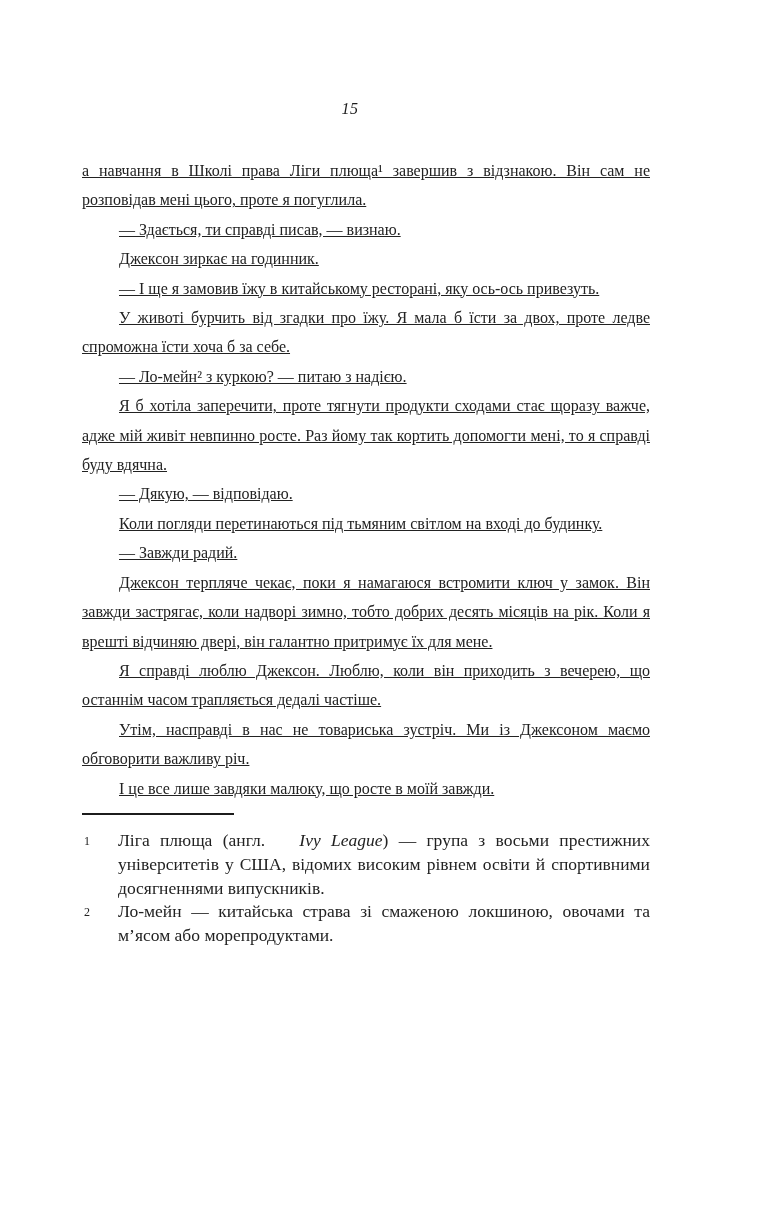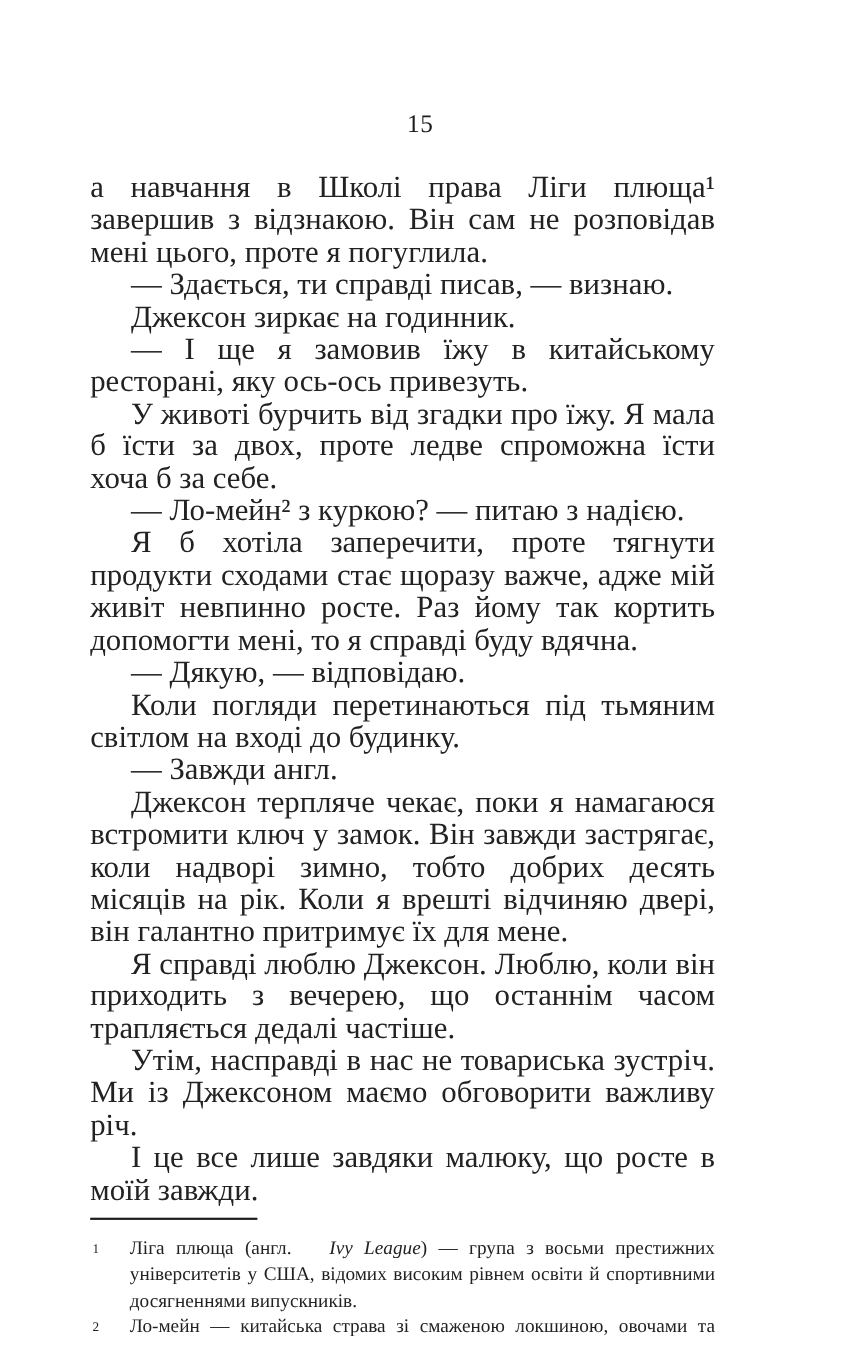--- a/index.html
+++ b/index.html
@@ -12,40 +12,42 @@
     width: 780px;
     height: 1223px;
     background: #ffffff;
     overflow: hidden;
     font-family: "Liberation Serif", serif;
     color: #1f1f1f;
   }
   .page-number {
     position: absolute;
     top: 100px;
-    left: 98px;
+    left: 66px;
     width: 568px;
     text-align: center;
-    font-size: 23px;
+    font-size: 16px;
     letter-spacing: 0.5px;
     color: #1c1c1c;
+    font-style: italic;
   }
   .content {
     position: absolute;
     top: 156px;
     left: 82px;
     width: 568px;
   }
   .body-text p {
     margin: 0;
-    font-size: 28px;
+    font-size: 16px;
     line-height: 29.4px;
     text-align: justify;
     text-indent: 37px;
     color: #222222;
+    text-decoration: underline;
   }
   .body-text p.no-indent {
     text-indent: 0;
   }
   .footnotes {
     margin-top: 10px;
   }
   .fn-rule {
     width: 152px;
     height: 2px;
@@ -88,21 +90,21 @@
     <div class="body-text">
       <p class="no-indent">а навчання в Школі права Ліги плюща¹ завершив з відзнакою. Він сам не розповідав мені цього, проте я погуглила.</p>
       <p>— Здається, ти справді писав, — визнаю.</p>
       <p>Джексон зиркає на годинник.</p>
       <p>— І ще я замовив їжу в китайському ресторані, яку ось-ось привезуть.</p>
       <p>У животі бурчить від згадки про їжу. Я мала б їсти за двох, проте ледве спроможна їсти хоча б за себе.</p>
       <p>— Ло-мейн² з куркою? — питаю з надією.</p>
       <p>Я б хотіла заперечити, проте тягнути продукти сходами стає щоразу важче, адже мій живіт невпинно росте. Раз йому так кортить допомогти мені, то я справді буду вдячна.</p>
       <p>— Дякую, — відповідаю.</p>
       <p>Коли погляди перетинаються під тьмяним світлом на вході до будинку.</p>
-      <p>— Завжди англ.</p>
+      <p>— Завжди радий.</p>
       <p>Джексон терпляче чекає, поки я намагаюся встромити ключ у замок. Він завжди застрягає, коли надворі зимно, тобто добрих десять місяців на рік. Коли я врешті відчиняю двері, він галантно притримує їх для мене.</p>
       <p>Я справді люблю Джексон. Люблю, коли він приходить з вечерею, що останнім часом трапляється дедалі частіше.</p>
       <p>Утім, насправді в нас не товариська зустріч. Ми із Джексоном маємо обговорити важливу річ.</p>
       <p>І це все лише завдяки малюку, що росте в моїй завжди.</p>
     </div>
 
     <div class="footnotes">
       <div class="fn-rule"></div>
 
       <div class="footnote">

